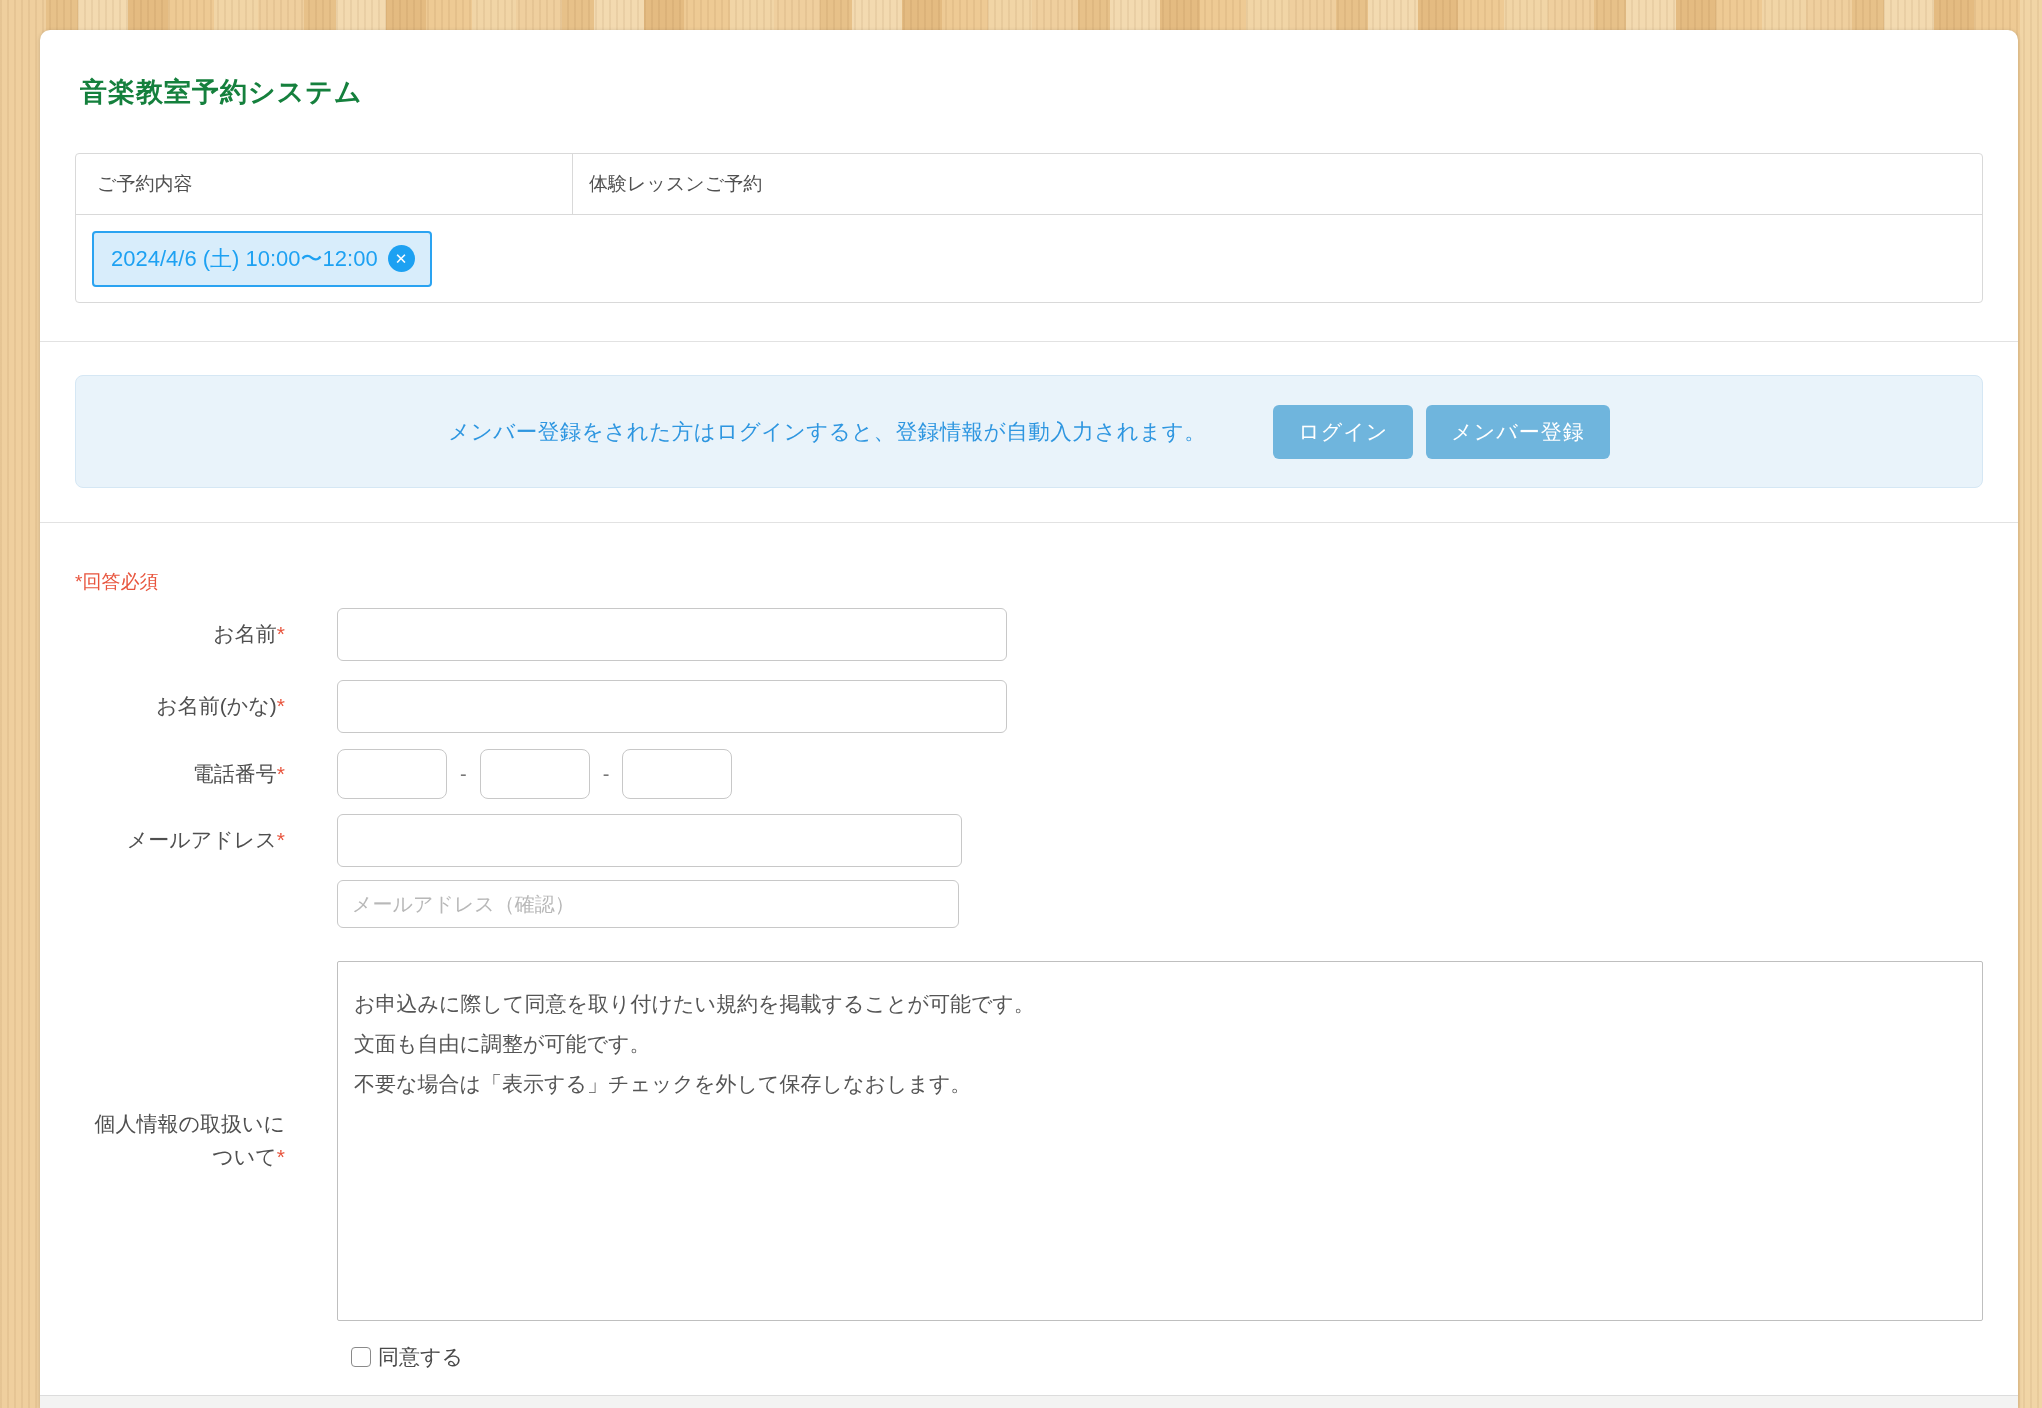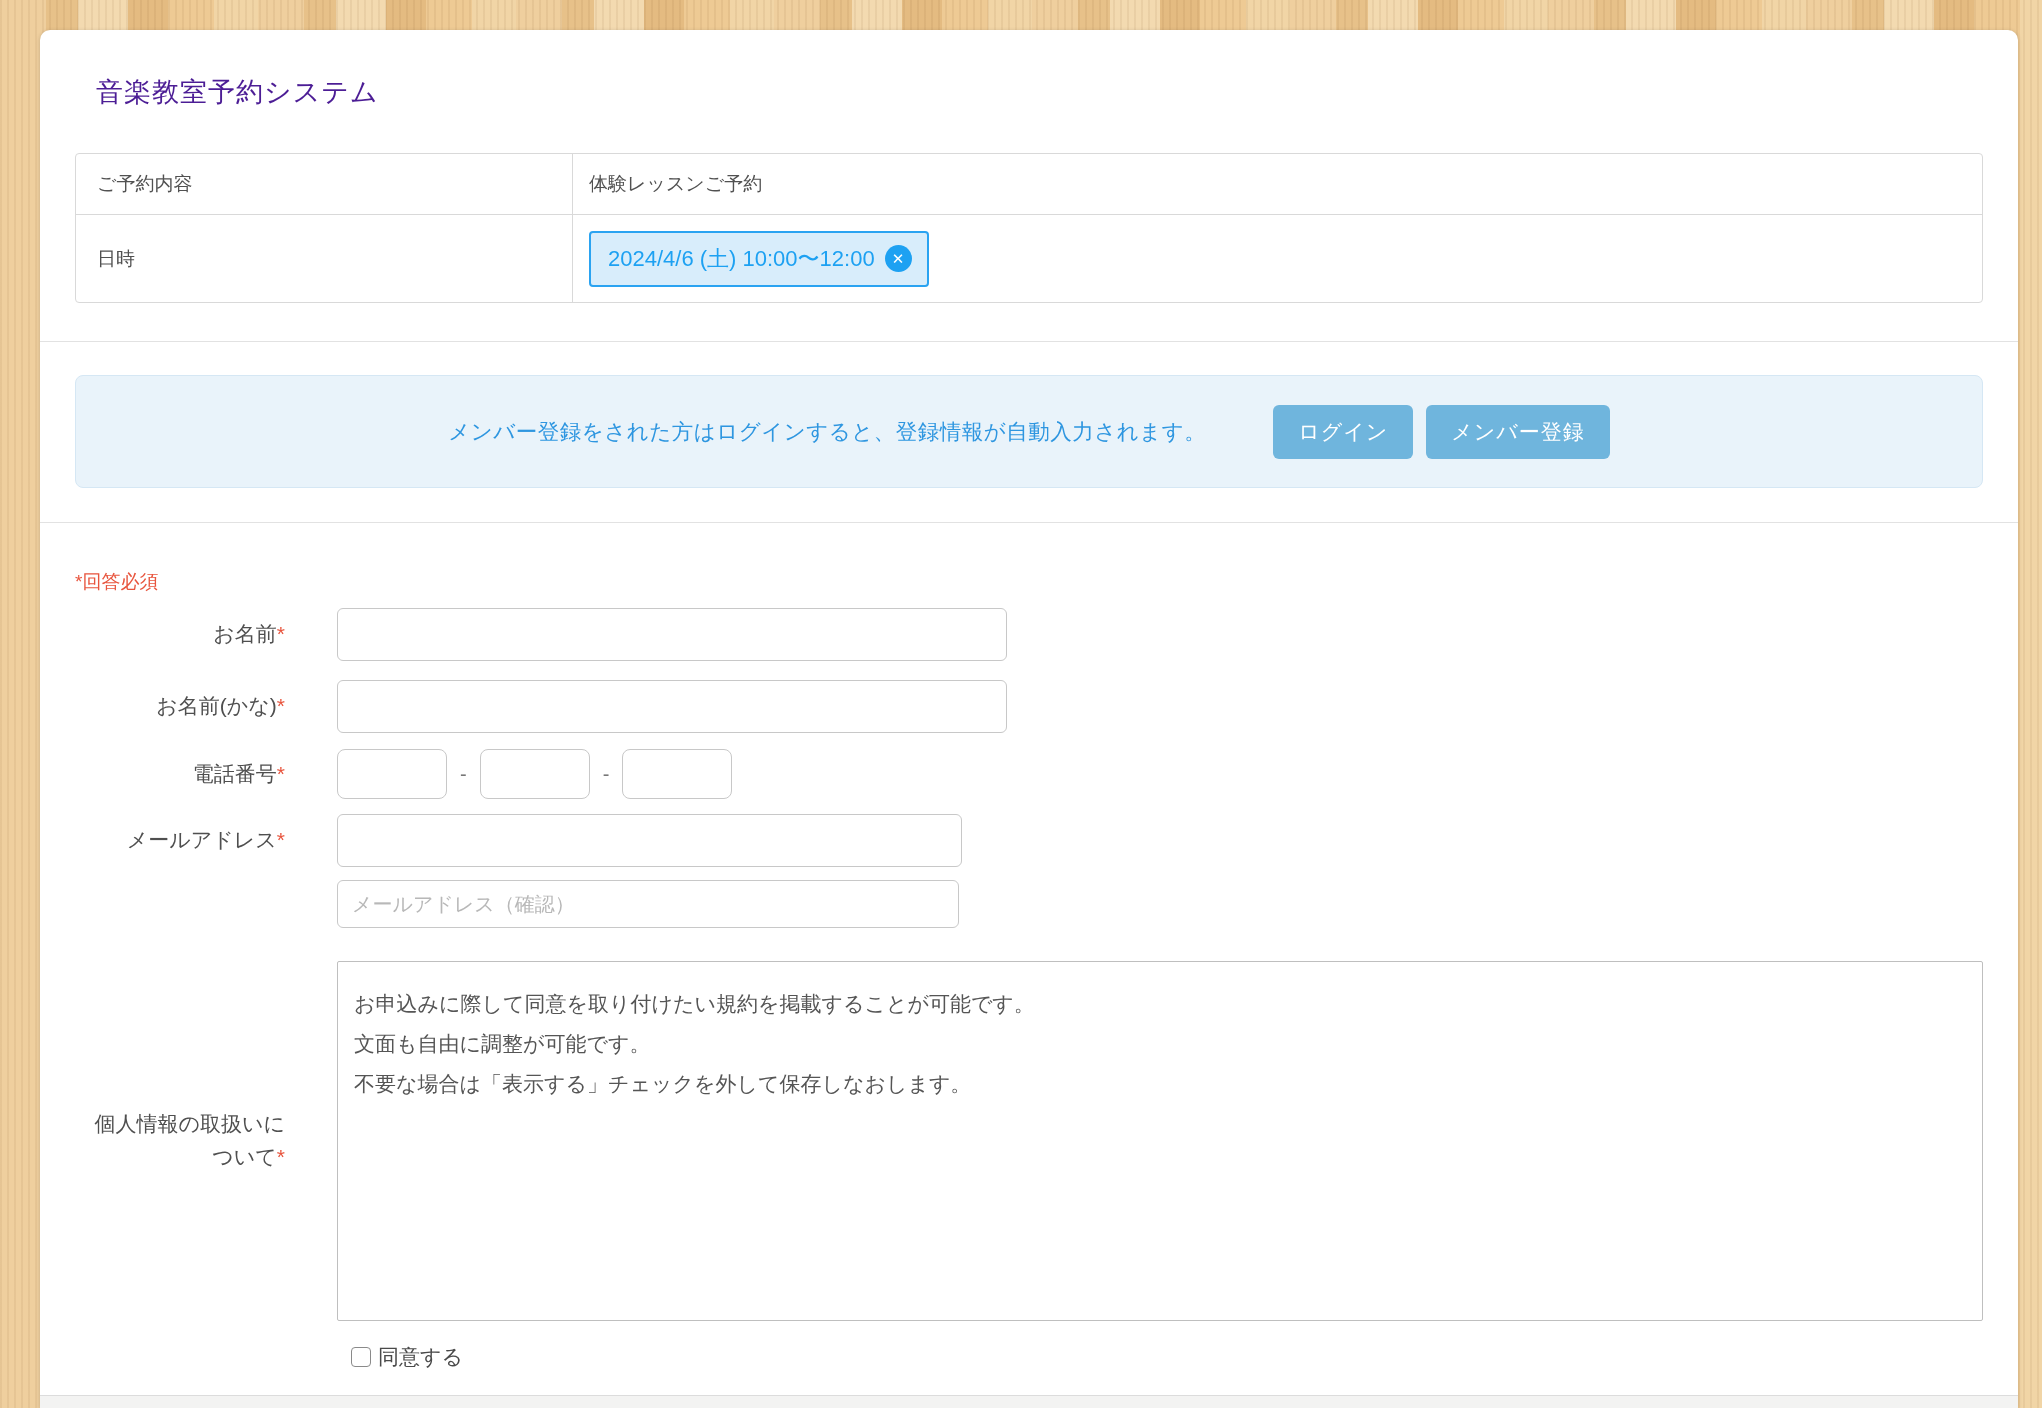--- a/index.html
+++ b/index.html
@@ -17,22 +17,22 @@
 
   .card {
     position:absolute; left:40px; top:30px; width:1978px; height:1378px;
     background:#ffffff; border-radius:10px 10px 0 0;
     box-shadow:0 1px 4px rgba(0,0,0,0.18);
   }
 
   .card-inner { padding:0 35px; }
 
   .page-title {
-    margin:44px 0 0 16px; padding-left:5px;
-    font-size:27px; font-weight:normal; color:#4c1d95; letter-spacing:1px;
+    margin:44px 0 0 0; padding-left:5px;
+    font-size:27px; font-weight:bold; color:#15803d; letter-spacing:1px;
   }
 
   
   .res-table {
     margin-top:43px; width:1908px;
     border:1px solid #d9d9d9; border-radius:4px;
     font-size:19px; color:#515151;
   }
   .res-row { display:flex; }
   .res-row + .res-row { border-top:1px solid #d9d9d9; }
@@ -133,21 +133,20 @@
   <div class="card-inner">
 
     <h1 class="page-title">音楽教室予約システム</h1>
 
     <div class="res-table">
       <div class="res-row res-row-1">
         <div class="res-cell-label">ご予約内容</div>
         <div class="res-cell-value">体験レッスンご予約</div>
       </div>
       <div class="res-row res-row-2">
-        <div class="res-cell-label">日時</div>
         <div class="res-cell-value">
           <span class="date-chip">
             <span>2024/4/6 (土) 10:00〜12:00</span>
             <span class="chip-close">✕</span>
           </span>
         </div>
       </div>
     </div>
 
   </div>

